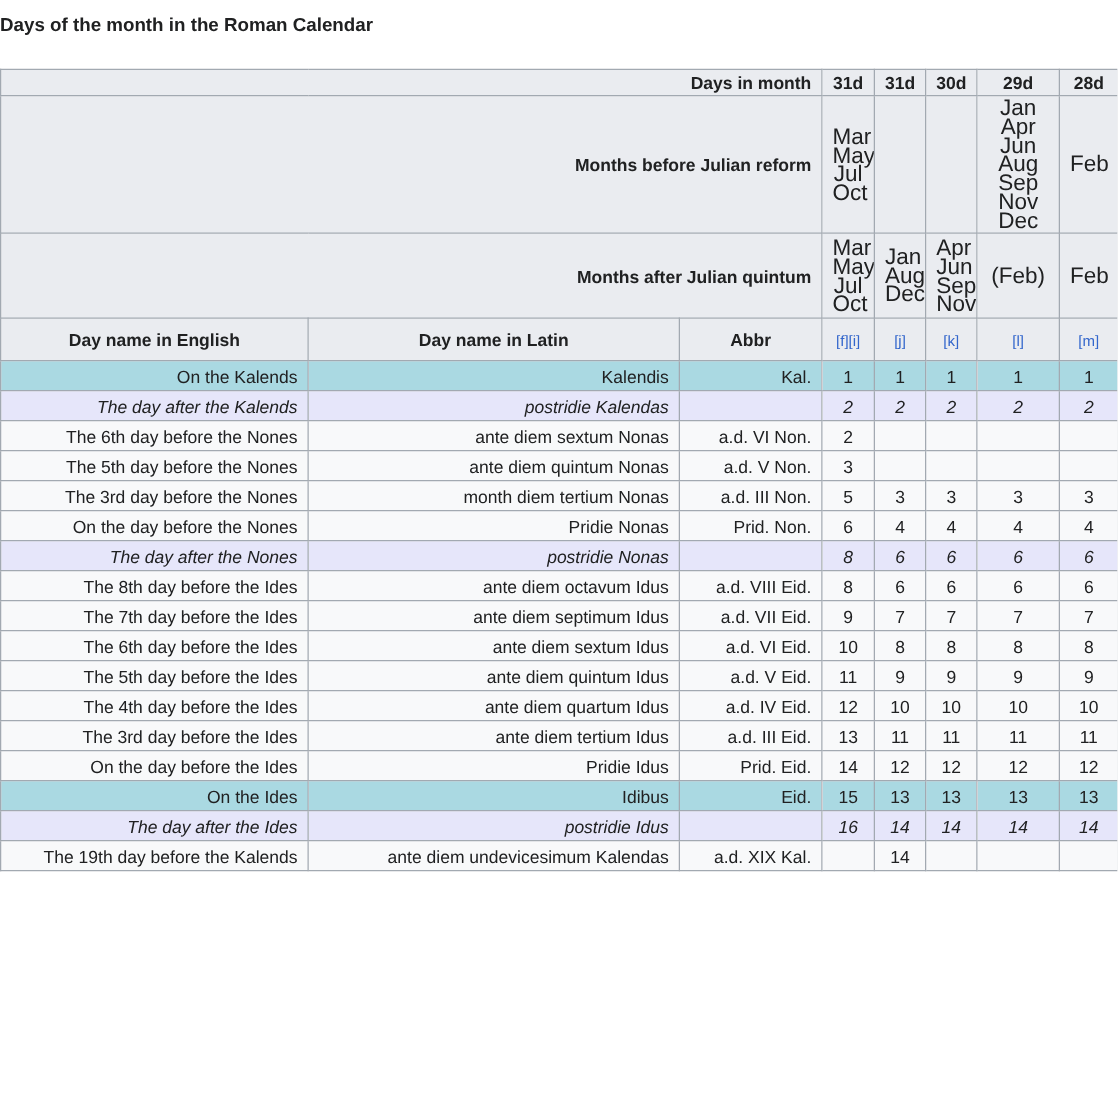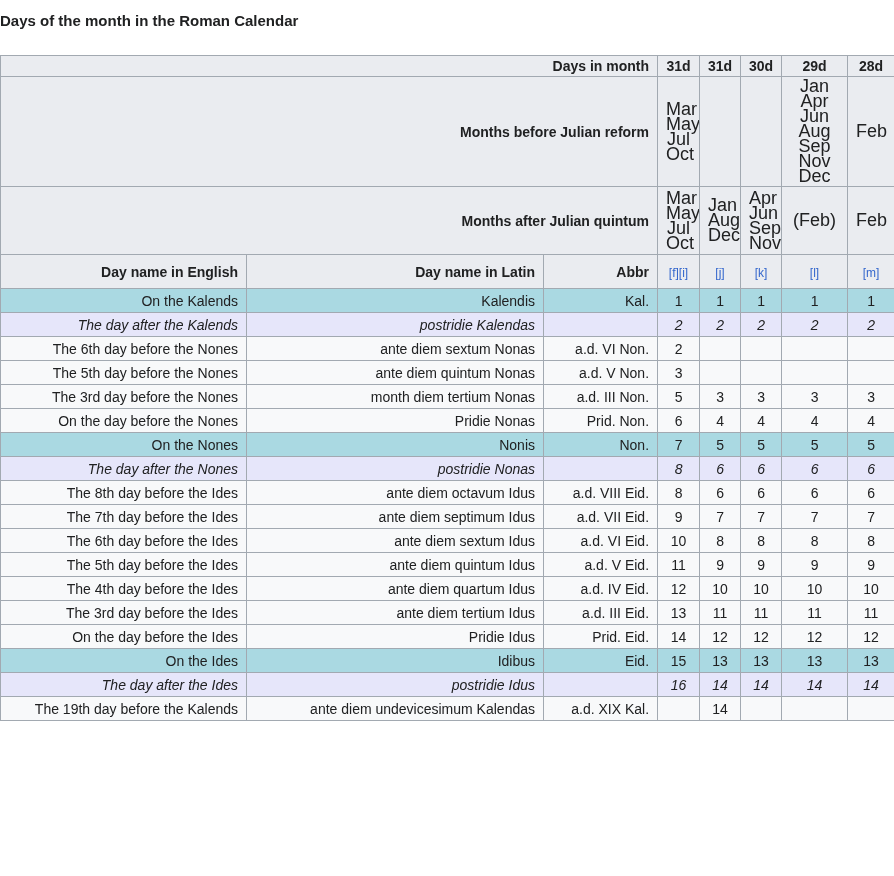--- a/index.html
+++ b/index.html
@@ -68,21 +68,21 @@
   td.months {
     text-align: center;
     vertical-align: top;
     font-size: 18px;
     line-height: 15px;
     white-space: pre-line;
     padding-top: 4px;
     font-weight: normal;
   }
   tr.row-colheads { height: 34px; }
-  th.colhead { text-align: right; font-weight: bold; }
+  th.colhead { text-align: center; font-weight: bold; }
   th.ref { text-align: center; font-weight: normal; padding: 2px 2px; }
   th.ref span {
     color: var(--link);
     font-size: 12px;
     cursor: pointer;
   }
 
   
   tbody.data tr { height: 24px; }
   td.c-en, td.c-la, td.c-ab { text-align: right; }
@@ -215,30 +215,20 @@
         <tr class="row-normal">
           <td class="c-en">On the day before the Nones</td>
           <td class="c-la">Pridie Nonas</td>
           <td class="c-ab">Prid. Non.</td>
           <td class="c-num">6</td>
           <td class="c-num">4</td>
           <td class="c-num">4</td>
           <td class="c-num">4</td>
           <td class="c-num">4</td>
         </tr>
-        <tr class="row-event">
-          <td class="c-en">On the Nones</td>
-          <td class="c-la">Nonis</td>
-          <td class="c-ab">Non.</td>
-          <td class="c-num">7</td>
-          <td class="c-num">5</td>
-          <td class="c-num">5</td>
-          <td class="c-num">5</td>
-          <td class="c-num">5</td>
-        </tr>
         <tr class="row-postridie">
           <td class="c-en">The day after the Nones</td>
           <td class="c-la">postridie Nonas</td>
           <td class="c-ab"></td>
           <td class="c-num">8</td>
           <td class="c-num">6</td>
           <td class="c-num">6</td>
           <td class="c-num">6</td>
           <td class="c-num">6</td>
         </tr>

